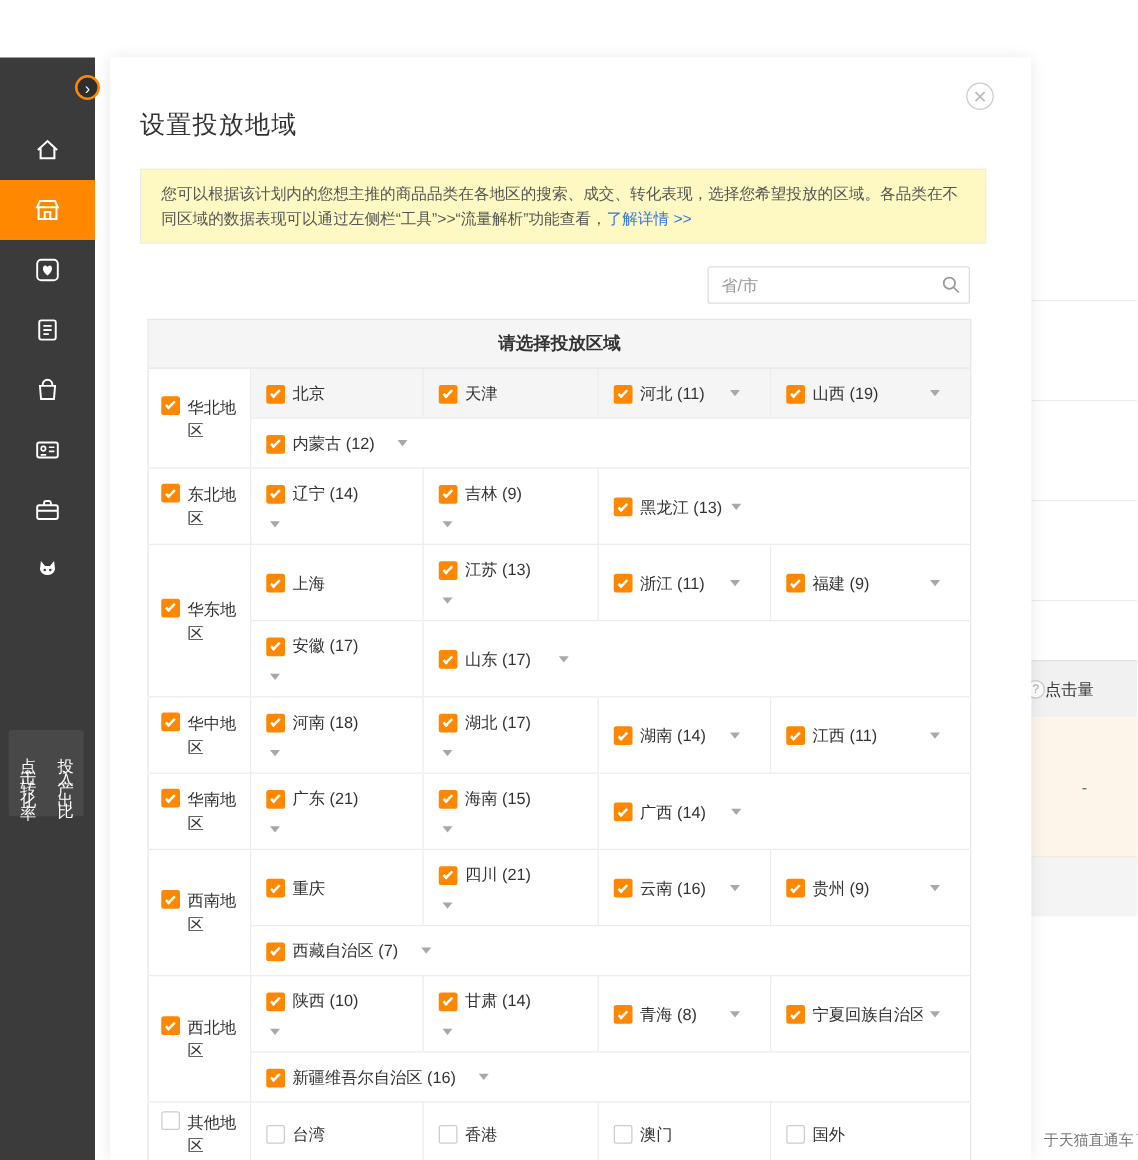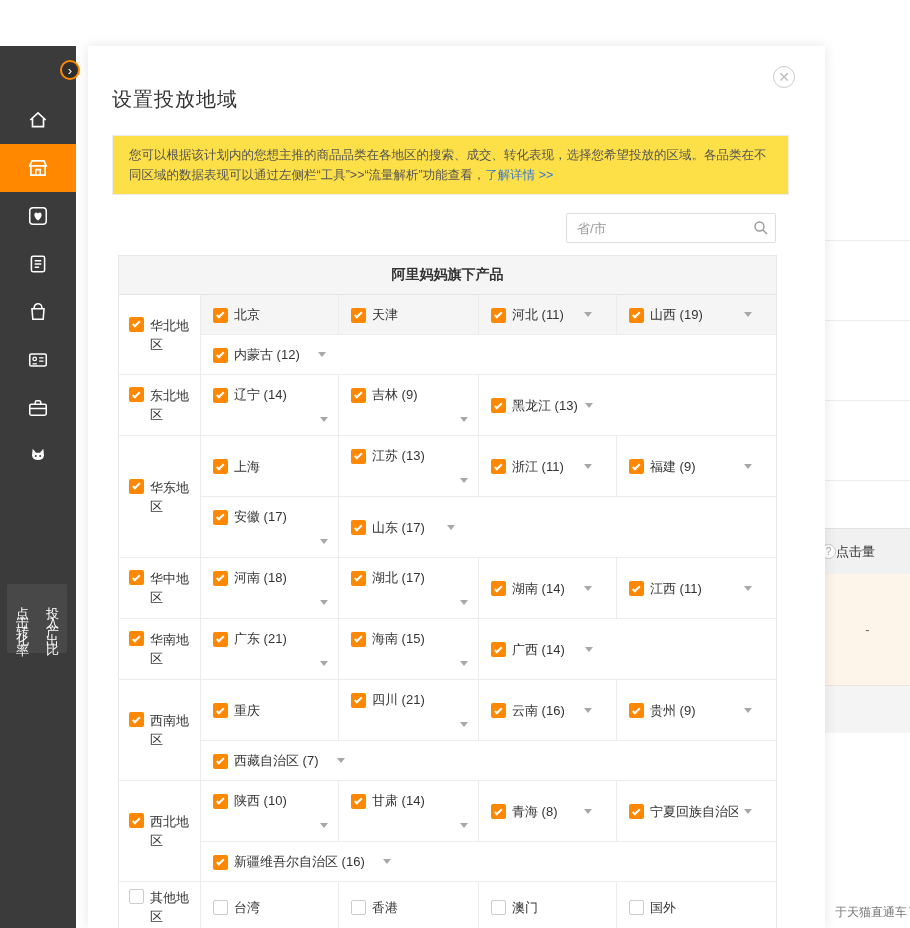--- a/index.html
+++ b/index.html
@@ -37,41 +37,41 @@
     display:flex; align-items:center; justify-content:center; color:#666; font-size:13px; }
   .bg-row-grey { position:absolute; left:0; top:640px; width:85px; height:47px; background:#f4f4f4; }
   .bg-footer { position:absolute; left:10px; top:858px; width:85px; display:flex; justify-content:space-between; font-size:12px; color:#777; }
 
   
   .modal { position:absolute; left:88px; top:46px; width:737px; height:882px; background:#fff; z-index:3;
     box-shadow:0 0 12px rgba(0,0,0,.10); overflow:hidden; }
   .modal-close { position:absolute; top:20px; right:30px; width:22px; height:22px; border-radius:50%;
     border:1px solid #ccc; background:#fff; color:#bbb; font-size:14px; line-height:18px; text-align:center; cursor:pointer; padding:0; }
   .modal h1 { margin:40px 0 0 24px; font-size:20px; font-weight:500; color:#333; letter-spacing:1px; }
-  .notice { margin:22px 36px 0 24px; background:#fde047; border:1px solid #ececec; padding:9px 16px;
+  .notice { margin:22px 36px 0 24px; background:#fef9c3; border:1px solid #ececec; padding:9px 16px;
     font-size:12.5px; line-height:20px; color:#555; }
   .notice a { color:#3377DD; text-decoration:none; cursor:pointer; }
   .search-row { margin:18px 49px 0 30px; display:flex; justify-content:flex-end; }
   .search-box { position:relative; width:210px; height:30px; }
   .search-box input { width:100%; height:100%; border:1px solid #ddd; border-radius:2px; padding:0 28px 0 10px;
     font-size:13px; color:#3b82f6; outline:none; font-family:inherit; }
   .search-box input::placeholder { color:#999; }
   .search-icon { position:absolute; right:7px; top:7px; width:16px; height:16px; cursor:pointer; }
 
   
   .region-table { margin:12px 0 0 30px; width:658px; border-collapse:collapse; table-layout:fixed;
     border:1px solid #e6e6e6; font-size:13px; color:#333; }
   .region-table th { background:#f5f5f5; height:39px; font-size:14px; font-weight:bold; color:#333;
     border-bottom:1px solid #e6e6e6; text-align:center; }
   .region-table td { border-bottom:1px solid #ececec; vertical-align:middle; }
   tr.shaded td.prov-cell, tr.shaded td.filler { background:#f5f5f5; }
   .region-cell { border-right:1px solid #ececec; }
   .rc-inner { display:flex; align-items:flex-start; gap:6px; padding:6px 4px 6px 10px; }
   .rc-label { width:44px; line-height:19px; color:#333; }
-  .prov-cell { padding:10px 10px 10px 12px; cursor:pointer;text-align:right; }
+  .prov-cell { padding:10px 10px 10px 12px; cursor:pointer; }
   .prov-cell.bl { border-left:1px solid #ececec; }
   .pc-top { display:flex; align-items:center; gap:6px; line-height:19px; }
   .pc-label { color:#333; white-space:nowrap; overflow:hidden; }
   .pc-below { margin-top:6px; padding-left:3px; }
   td.filler { border-left:none; }
 
   .cb { width:15px; height:15px; border-radius:2px; display:inline-flex; align-items:center; justify-content:center;
     flex:none; cursor:pointer; margin-top:1px; }
   .cb.checked { background:#FF8800; }
   .cb.un { background:#fff; border:1px solid #ccc; }
@@ -185,21 +185,21 @@
     <table class="region-table">
       <colgroup>
           <col style="width:82px">
           <col style="width:138px">
           <col style="width:140px">
           <col style="width:138px">
           <col style="width:160px">
         </colgroup>
       <thead>
         <tr>
-            <th colspan="5">阿里妈妈旗下产品</th>
+            <th colspan="5">请选择投放区域</th>
           </tr>
       </thead>
       <tbody>
           <tr class="shaded">
             <td class="region-cell" rowspan="2">
               <div class="rc-inner">
                 <span class="cb checked">
                   <span class="tick"></span>
                 </span>
                 <span class="rc-label">华北地区</span>

